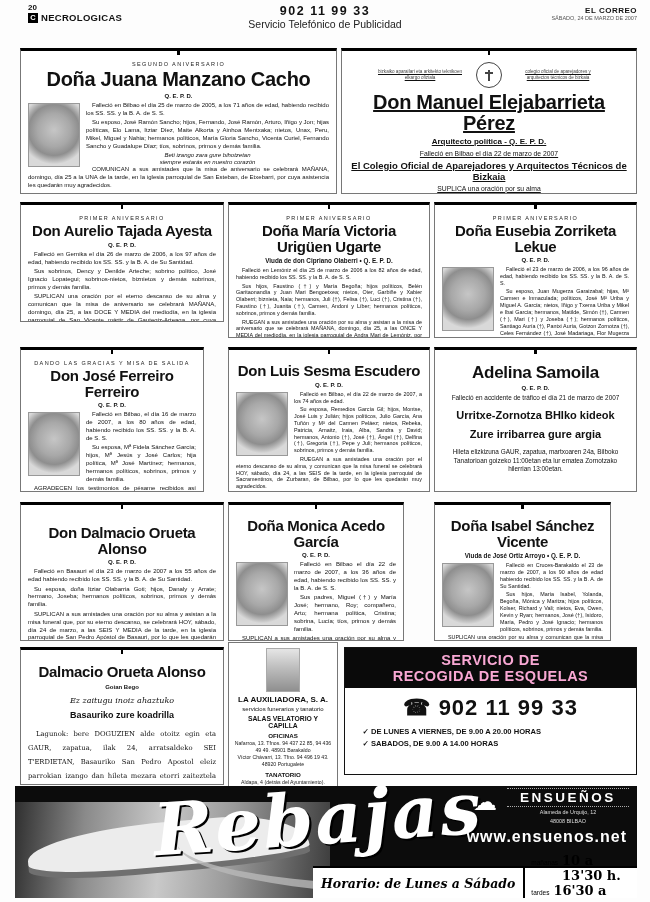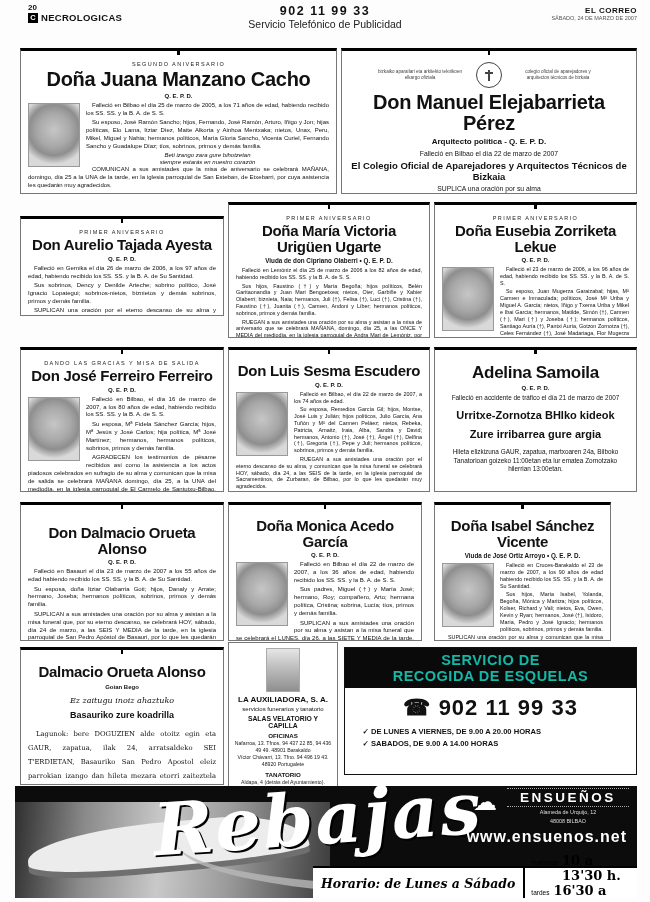--- a/index.html
+++ b/index.html
@@ -57,21 +57,21 @@
   .statue{width:32px;height:42px;margin:1px auto 3px;border:1px solid #aaa;
     background:linear-gradient(180deg,#e6e6e6 0%,#bdbdbd 45%,#8f8f8f 100%);}
   .aux-name{font-weight:bold;font-size:8px;margin:2px 0;}
   .aux-tag{font-size:6px;margin:1px 0 3px;}
   .aux-salas{font-weight:bold;font-size:6.8px;margin:2px 0 3px;}
   .aux-h{font-weight:bold;font-size:6.2px;margin:3px 0 1px;}
   .aux-a{font-size:5.2px;line-height:1.35;color:#222;}
 
   
   .svbox{position:absolute;background:#fff;border:1px solid #111;box-sizing:border-box;overflow:hidden;}
-  .svband{background:#0a0a0a;color:#14b8a6;text-align:center;font-weight:bold;font-size:14.5px;line-height:1.12;padding:4px 0 4px;letter-spacing:.5px;}
+  .svband{background:#0a0a0a;color:#f9a8d4;text-align:center;font-weight:bold;font-size:14.5px;line-height:1.12;padding:4px 0 4px;letter-spacing:.5px;}
   .svphone1{text-align:center;font-weight:bold;font-size:22px;margin:7px 0 5px;letter-spacing:1px;}
   .svchecks{width:88%;margin:0 auto;font-size:7.6px;font-weight:bold;line-height:1.55;}
   .svphone2{text-align:center;font-weight:bold;font-size:11.5px;margin:7px 0 4px;letter-spacing:.5px;}
 
   
   .reb{position:absolute;left:15px;top:786px;width:622px;height:112px;background:#0c0c0c;overflow:hidden;color:#fff;}
   .bed{position:absolute;left:0;bottom:0;width:315px;height:96px;
     background:linear-gradient(95deg,#2f2f2f 0%,#8a8a8a 22%,#c9c9c9 46%,#9a9a9a 68%,#3c3c3c 100%);}
   .bed::after{content:"";position:absolute;left:12px;top:20px;width:282px;height:44px;background:#ececec;
     border-radius:60% 40% 55% 45%/75% 95% 25% 35%;transform:rotate(-5deg);box-shadow:0 6px 0 #6f6f6f;}
@@ -85,29 +85,29 @@
   .ensweb{position:absolute;right:10px;top:42px;font-weight:bold;font-size:16px;letter-spacing:1px;}
   .horario{position:absolute;right:0;bottom:0;left:298px;height:30px;background:#fff;color:#000;display:flex;align-items:center;border-top:2px solid #000;}
   .hlabel{font-family:"DejaVu Serif",serif;font-style:italic;font-weight:bold;font-size:12.5px;padding:0 8px;white-space:nowrap;}
   .htimes{border-left:2px solid #000;display:flex;flex-direction:column;justify-content:center;height:100%;padding:0 6px;flex:1;}
   .hrow{display:flex;align-items:baseline;justify-content:space-between;gap:4px;}
   .hword{font-size:6.5px;}
   .hval{font-weight:bold;font-size:13px;font-family:"DejaVu Serif",serif;}
 
   
   .b-juana{left:20px;top:48px;width:317px;height:146px;}
-  .b-manuel{left:341px;top:48px;width:296px;height:146px;}
-  .b-aurelio{left:20px;top:216px;width:204px;height:100px;}
+  .b-manuel{left:341px;top:48px;width:296px;height:146px;text-decoration:underline;}
+  .b-aurelio{left:20px;top:202px;width:204px;height:120px;}
   .b-victoria{left:228px;top:202px;width:202px;height:136px;}
   .b-eusebia{left:434px;top:202px;width:203px;height:136px;}
-  .b-ferreiro{left:20px;top:347px;width:204px;height:145px;}
+  .b-ferreiro{left:20px;top:347px;width:184px;height:145px;}
   .b-sesma{left:228px;top:347px;width:202px;height:145px;}
   .b-adelina{left:434px;top:347px;width:203px;height:145px;}
   .b-dalmacio{left:20px;top:502px;width:204px;height:139px;}
-  .b-monica{left:228px;top:502px;width:194px;height:139px;}
+  .b-monica{left:228px;top:502px;width:176px;height:139px;}
   .b-isabel{left:434px;top:502px;width:177px;height:139px;}
   .b-dalmeus{left:20px;top:647px;width:204px;height:138px;}
   .b-aux{left:228px;top:642px;width:110px;height:153px;}
   .b-serv{left:344px;top:647px;width:293px;height:128px;}
 </style>
 </head>
 <body>
 
 <div class="page">
 

